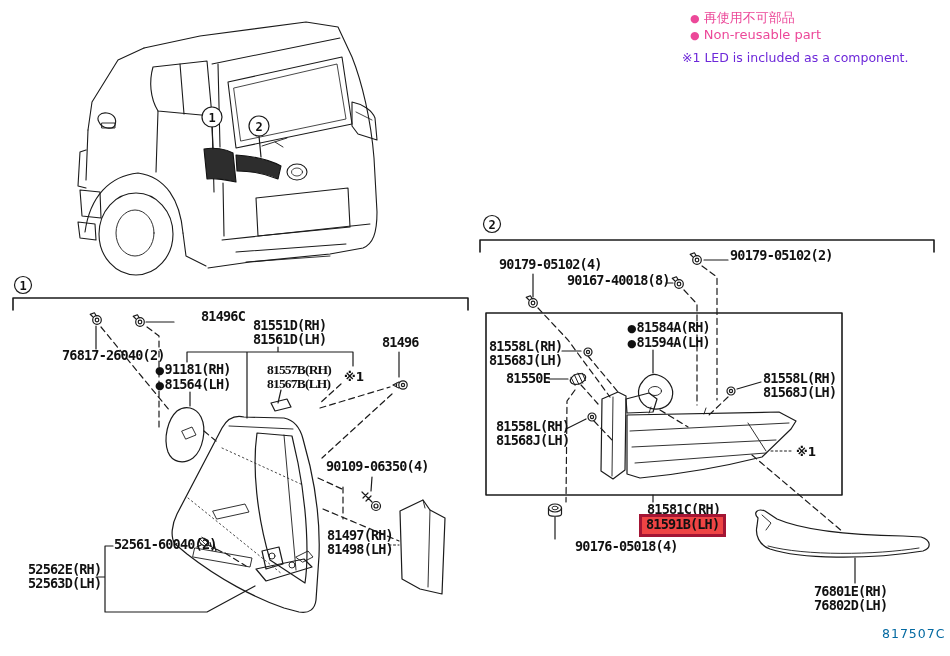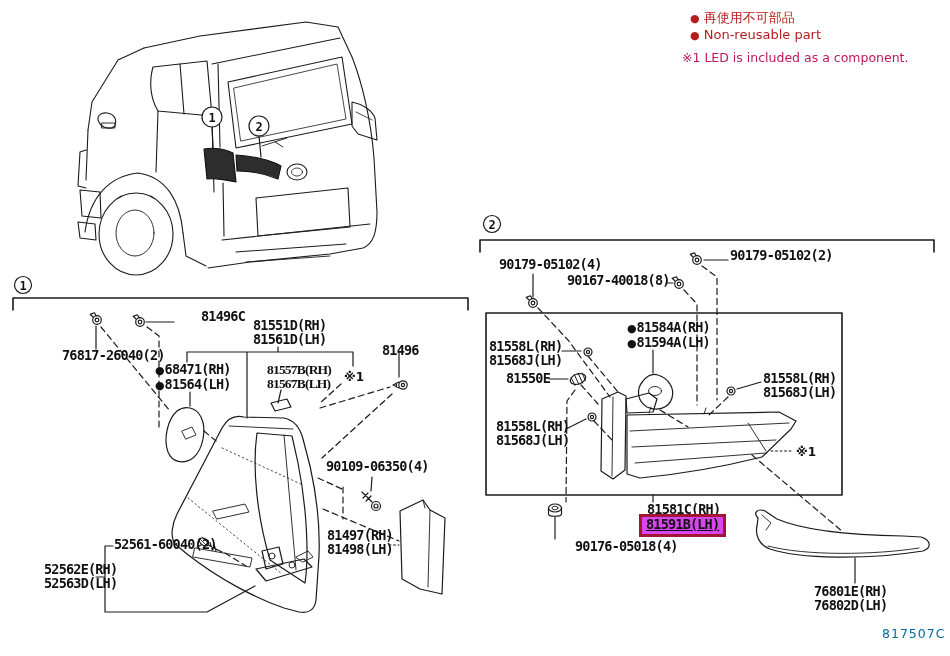--- a/index.html
+++ b/index.html
@@ -3,24 +3,24 @@
 <meta charset="utf-8">
 <style>
   html,body{margin:0;padding:0;background:#fff;}
   .stage{position:relative;width:950px;height:656px;background:#fff;overflow:hidden;
          font-family:"DejaVu Sans Mono",monospace;}
   svg.art{position:absolute;left:0;top:0;}
   .lbl{position:absolute;white-space:nowrap;color:#111;
        font:bold 13.5px/13.5px "DejaVu Sans Mono",monospace;letter-spacing:-0.8px;}
   .lbl .line{display:block;}
   .dot{font-family:"DejaVu Sans",sans-serif;font-size:11px;letter-spacing:0;}
-  .sel{border:3px solid var(--hl,#a31534);padding:1px 4px 2px 4px;background:#d946ef;text-decoration:underline;}
-  .legend{position:absolute;color:#b91c1c;font:13px/13px "DejaVu Sans","Liberation Sans",sans-serif;}
+  .sel{border:3px solid var(--hl,#a31534);padding:1px 4px 2px 4px;background:#ef4444;}
+  .legend{position:absolute;color:#ec4899;font:13px/13px "DejaVu Sans","Liberation Sans",sans-serif;}
   .legend .dot{font-size:11px;}
-  .note-txt{position:absolute;color:#be185d;font:12.5px/13px "DejaVu Sans","Liberation Sans",sans-serif;}
+  .note-txt{position:absolute;color:#6d28d9;font:12.5px/13px "DejaVu Sans","Liberation Sans",sans-serif;}
   .refmark{position:absolute;color:#111;font:bold 12px/12px "DejaVu Sans",sans-serif;}
   .figcode{position:absolute;color:#0369a1;font:12.5px/13px "DejaVu Sans","Liberation Sans",sans-serif;letter-spacing:1px;}
 </style>
 </head>
 <body>
 
 <div class="stage">
 
 <svg class="art" width="950" height="656" viewBox="0 0 950 656">
   <defs>
@@ -260,36 +260,36 @@
 </div>
 <div class="note-txt" style="left:682px;top:51px;">※1 LED is included as a component.</div>
 
 <div class="lbl" style="left:176px;top:310px;margin-left:25px;">81496C</div>
 <div class="lbl" style="left:62px;top:349px;">76817-26040(2)</div>
 <div class="lbl" style="left:253px;top:319px;">
   <span class="line">81551D(RH)</span>
   <span class="line">81561D(LH)</span>
 </div>
 <div class="lbl" style="left:155px;top:363px;">
-  <span class="line"><span class="dot">●</span><span>68471(RH)</span></span>
+  <span class="line"><span class="dot">●</span><span>91181(RH)</span></span>
   <span class="line"><span class="dot">●</span><span>81564(LH)</span></span>
 </div>
 <div class="lbl" style="left:267px;top:363px;font-family:Liberation Serif, serif;">
   <span class="line">81557B(RH)</span>
   <span class="line">81567B(LH)</span>
 </div>
 <div class="refmark" style="left:344px;top:371px;">※1</div>
-<div class="lbl" style="left:382px;top:344px;">81496</div>
+<div class="lbl" style="left:382px;top:336px;">81496</div>
 <div class="lbl" style="left:326px;top:460px;">90109-06350(4)</div>
 <div class="lbl" style="left:327px;top:529px;">
   <span class="line">81497(RH)</span>
   <span class="line">81498(LH)</span>
 </div>
 <div class="lbl" style="left:114px;top:538px;">52561-60040(2)</div>
-<div class="lbl" style="left:44px;top:563px;text-align:center;">
+<div class="lbl" style="left:28px;top:563px;text-align:center;">
   <span class="line">52562E(RH)</span>
   <span class="line">52563D(LH)</span>
 </div>
 
 <div class="lbl" style="left:499px;top:258px;">90179-05102(4)</div>
 <div class="lbl" style="left:567px;top:274px;">90167-40018(8)</div>
 <div class="lbl" style="left:730px;top:249px;">90179-05102(2)</div>
 <div class="lbl" style="left:627px;top:321px;">
   <span class="line"><span class="dot">●</span><span>81584A(RH)</span></span>
   <span class="line"><span class="dot">●</span><span>81594A(LH)</span></span>

